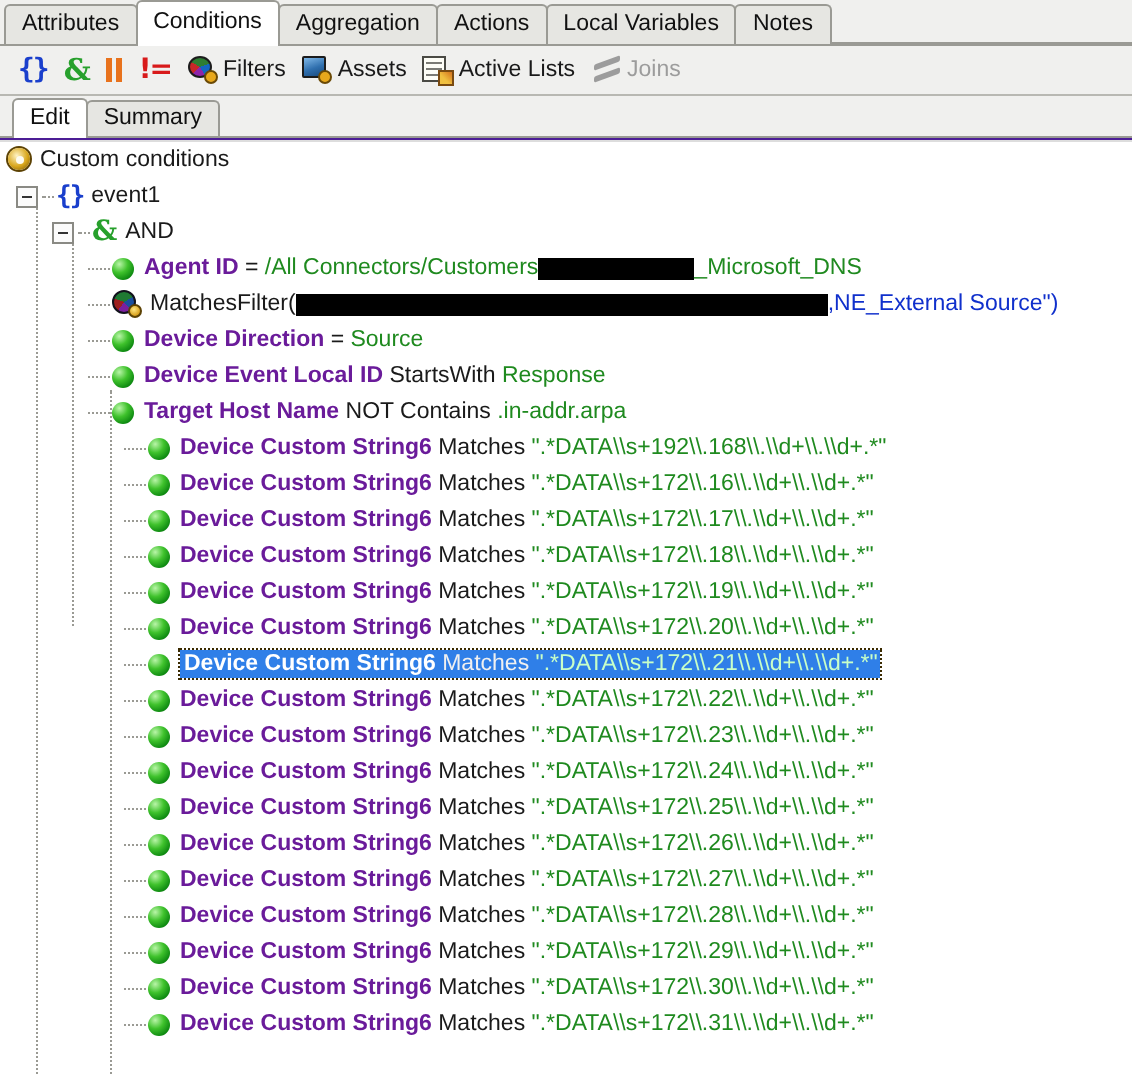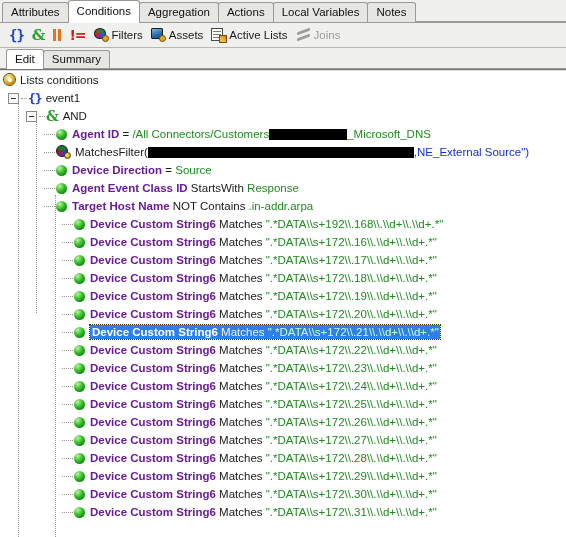--- a/index.html
+++ b/index.html
@@ -5,21 +5,21 @@
   * { box-sizing: border-box; }
   html, body {
     margin: 0; padding: 0;
     width: 566px; height: 537px;
     overflow: hidden;
     background: #ffffff;
     font-family: "Liberation Sans", sans-serif;
     font-size: 11px;
     color: #000000;
   }
-  #app { position: relative; width: 566px; height: 497px; background: #737373; }
+  #app { position: relative; width: 566px; height: 497px; background: #4c1d95; }
 
   
   .tabstrip {
     position: relative;
     height: 23px;
     background: #f0f0ee;
     border-bottom: 1px solid #9a9a94;
     padding-left: 2px;
     display: flex;
     align-items: flex-end;
@@ -355,21 +355,21 @@
       <div class="subtab-filler"></div>
     </div>
 
   <div class="treepanel" id="treepanel">
       <div class="guide" style="left: 18px; top: 26px; height: 440px;"></div>
       <div class="guide" style="left: 36px; top: 44px; height: 198px;"></div>
       <div class="guide" style="left: 55px; top: 124px; height: 410px;"></div>
       <div class="row">
         <span class="indent" style="width:3px"></span>
         <span class="n-gear"></span>
-        <span class="op">Lists conditions</span>
+        <span class="op">Custom conditions</span>
       </div>
       <div class="row">
         <span class="indent" style="width:8px"></span>
         <span class="exp"></span>
         <span class="dashline" style="width:6px"></span>
         <span class="n-braces">{}</span>
         <span class="op">event1</span>
       </div>
       <div class="row">
         <span class="indent" style="width:26px"></span>
@@ -405,21 +405,21 @@
         <span class="dashline"></span>
         <span class="n-ball"></span>
         <span class="fld">Device Direction</span>
         <span class="op">&nbsp;=&nbsp;</span>
         <span class="val">Source</span>
       </div>
       <div class="row">
         <span class="indent" style="width:44px"></span>
         <span class="dashline"></span>
         <span class="n-ball"></span>
-        <span class="fld">Agent Event Class ID</span>
+        <span class="fld">Device Event Local ID</span>
         <span class="op">&nbsp;StartsWith&nbsp;</span>
         <span class="val">Response</span>
       </div>
       <div class="row">
         <span class="indent" style="width:44px"></span>
         <span class="dashline"></span>
         <span class="n-ball"></span>
         <span class="fld">Target Host Name</span>
         <span class="op">&nbsp;NOT Contains&nbsp;</span>
         <span class="val">.in-addr.arpa</span>

